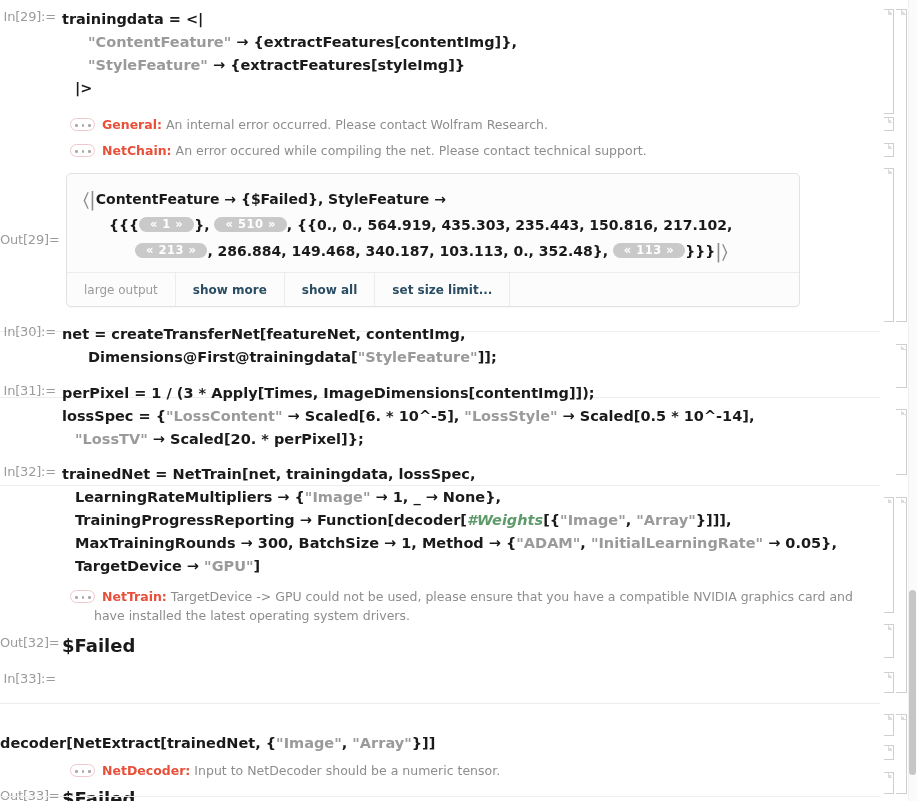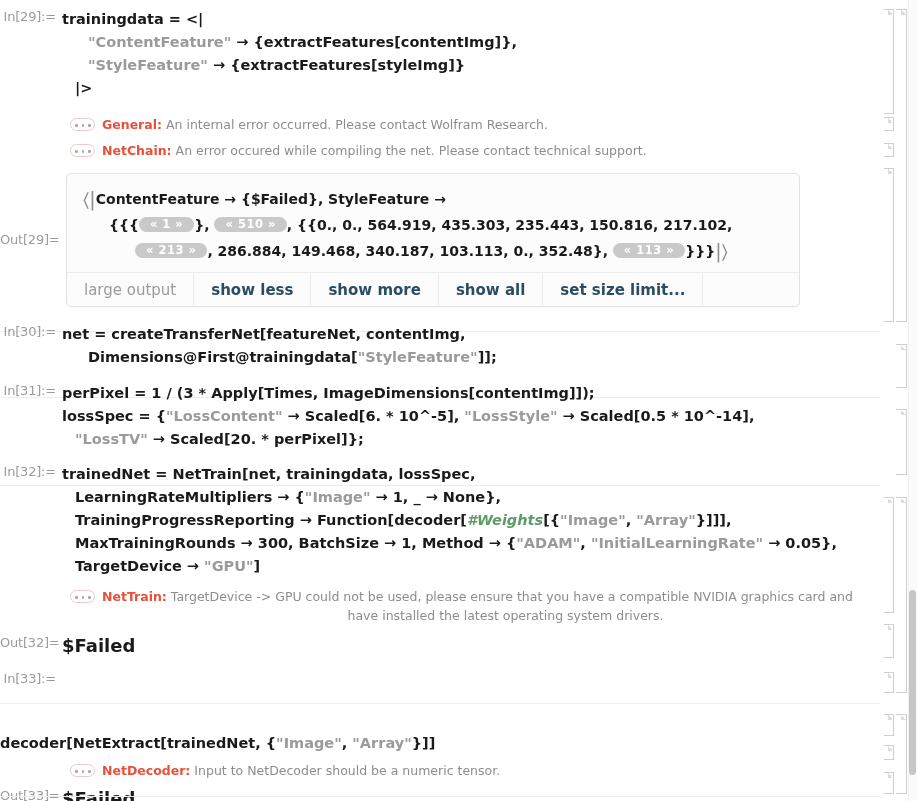--- a/index.html
+++ b/index.html
@@ -88,21 +88,21 @@
     width: 2.5px; height: 2.5px;
     border-radius: 50%;
     background: #a8a8a8;
   }
   .msgdots i:nth-child(1){ left: 4px; }
   .msgdots i:nth-child(2){ left: 10.5px; }
   .msgdots i:nth-child(3){ left: 17px; }
   .msgtext { flex: 1 1 auto; }
   .msgname { color: #e8503a; font-weight: bold; }
   .msgbody { color: #8d8d8d; }
-  .msgcont { padding-left: 32px; justify-content: center; }
+  .msgcont { padding-left: 32px; }
 
   
   .outbox {
     border: 1px solid #e2e2e2;
     border-radius: 5px;
     background: #fcfcfc;
     margin: 4px 0 0 4px;
     width: 734px;
     box-shadow: 0 1px 1px rgba(0,0,0,0.03);
   }
@@ -133,21 +133,21 @@
     align-items: stretch;
     border-top: 1px solid #ececec;
     height: 34px;
   }
   .outbar > div {
     display: flex;
     align-items: center;
     justify-content: center;
     padding: 0 17px;
     font-family: "DejaVu Sans", sans-serif;
-    font-size: 15px;
+    font-size: 12px;
     border-right: 1px solid #ececec;
     white-space: nowrap;
   }
   .outbar .dim { color: #9b9b9b; font-weight: normal; }
   .outbar .act { color: #2a4d63; font-weight: bold; cursor: pointer; }
   .outbar .tail { border-right: none; flex: 1 1 auto; }
 
   
   .outval {
     font-family: "DejaVu Sans", sans-serif;
@@ -240,21 +240,20 @@
 
   <div class="cell" style="margin-top:9px;">
     <div class="label" style="padding-top:62px;text-align:center;">Out[29]=</div>
     <div class="body">
       <div class="outbox">
         <div class="outbox-content"><span class="angle">〈|</span><span>ContentFeature → {$Failed}, StyleFeature →</span>
 <span style="padding-left:26px;"><span>{{{</span><span class="pill">« 1 »</span><span>}, </span><span class="pill">« 510 »</span><span>, {{0., 0., 564.919, 435.303, 235.443, 150.816, 217.102,</span></span>
 <span style="padding-left:52px;"><span class="pill">« 213 »</span><span>, 286.884, 149.468, 340.187, 103.113, 0., 352.48}, </span><span class="pill">« 113 »</span><span>}}}</span><span class="angle">|〉</span></span></div>
         <div class="outbar">
           <div class="dim">large output</div>
-          <div class="act">show less</div>
           <div class="act">show more</div>
           <div class="act">show all</div>
           <div class="act">set size limit...</div>
           <div class="tail"></div>
         </div>
       </div>
     </div>
   </div>
 
   <div class="divider" style="top:331px;"></div>

